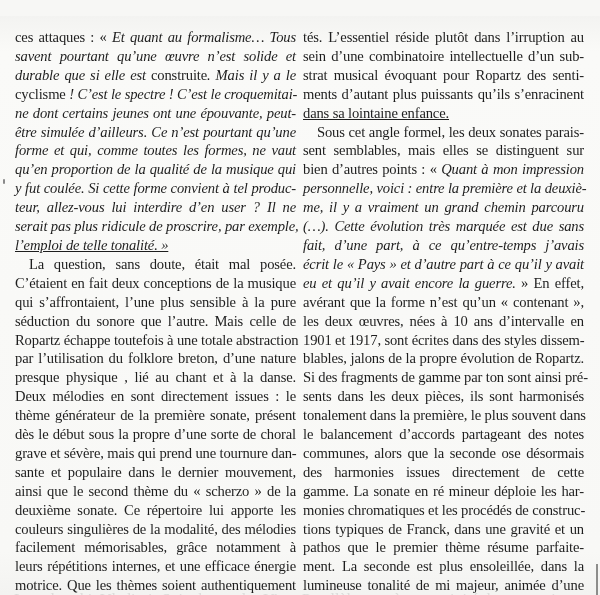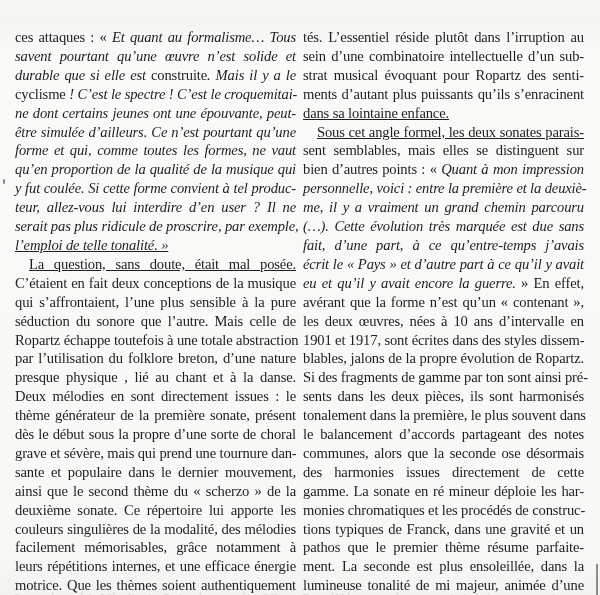--- a/index.html
+++ b/index.html
@@ -19,21 +19,21 @@
       width: 281px;
       font-size: 14.6px;
       line-height: 18.9px;
       text-align: justify;
       letter-spacing: -0.15px;
     }
     .col-left { left: 15px; }
     .col-right { left: 303px; }
     .line { display: block; white-space: nowrap; text-align-last: justify; text-align: justify; }
     .line.last { text-align-last: left; text-decoration: underline; }
-    .indent { padding-left: 14px; text-decoration: underline; }
+    .indent { padding-left: 14px; }
     i { font-style: italic; }
     .bleed {
       position: absolute; top: 575px; font-size: 16px; color: #c9c9c7;
       white-space: nowrap; opacity: 0.55;
     }
     .bleed-left { left: 14px; }
     .bleed-right { left: 302px; }
     .mark { position: absolute; left: 3px; top: 163px; width: 2px; height: 5px; background: #8a8a8a; border-radius: 1px; }
     .edge-right { position: absolute; right: 2px; top: 548px; width: 2px; height: 47px; background: #8d8d8b; }
   </style>

